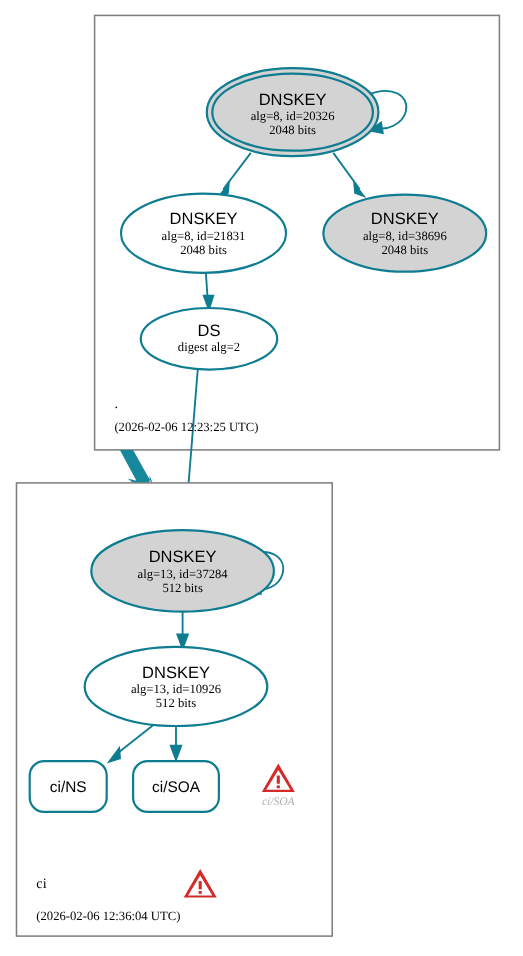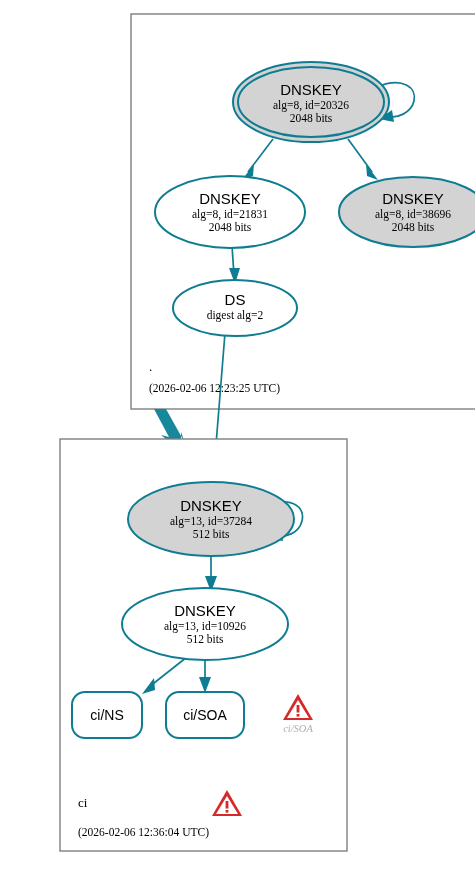--- a/index.html
+++ b/index.html
@@ -13,21 +13,20 @@
     height: 869px;
     position: relative;
     overflow: hidden;
     font-family: "Liberation Sans", sans-serif;
   }
   #graph-root {
     position: absolute;
     left: 0; top: 0;
     width: 401px;
     height: 869px;
-    padding-left: 45px;
   }
   svg.graph {
     display: block;
     width: 475px;
     height: 869px;
   }
   .zone-cluster-rect {
     fill: #ffffff;
     stroke: #7f7f7f;
     stroke-width: 1.4;

